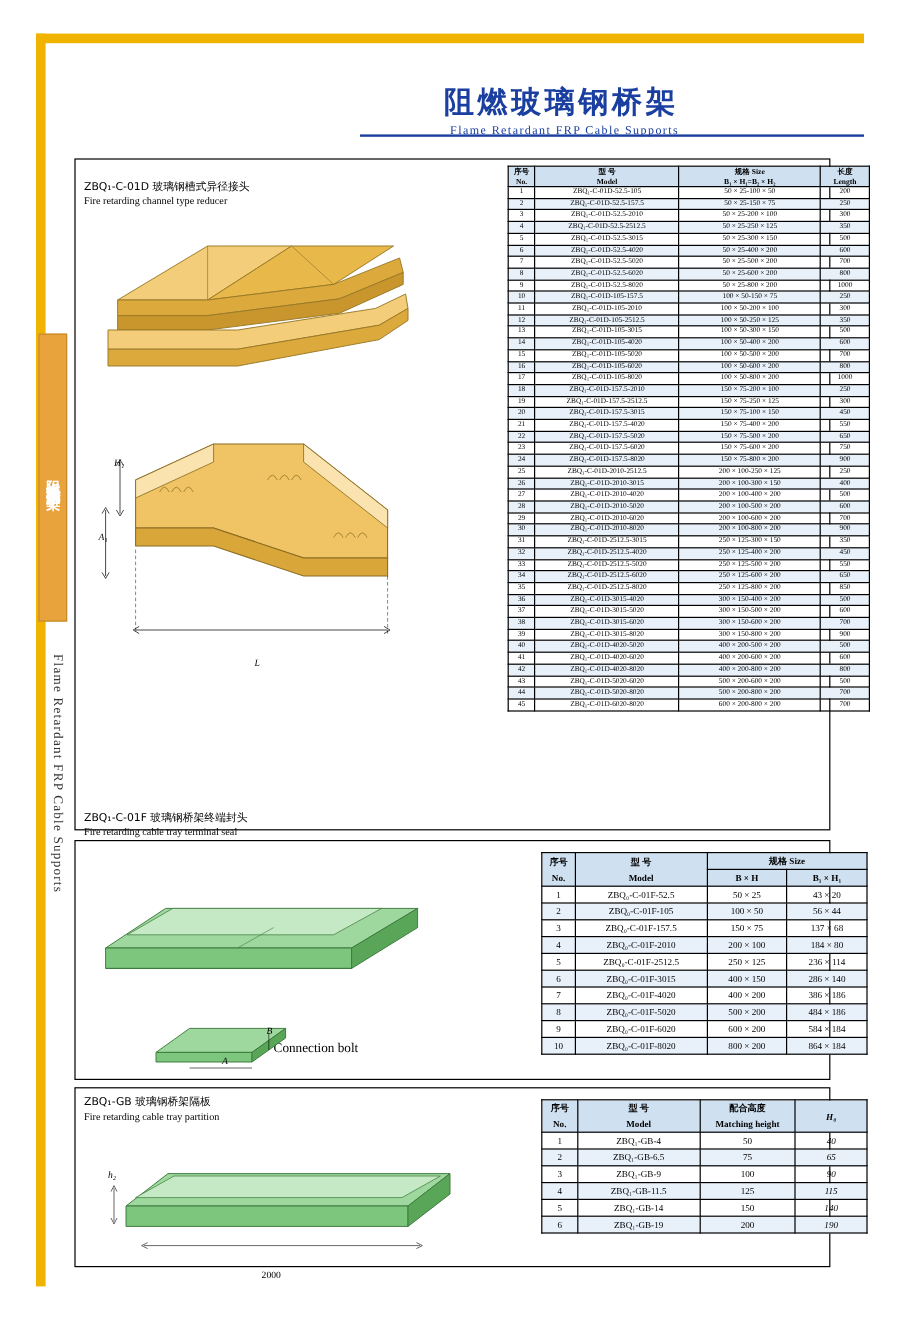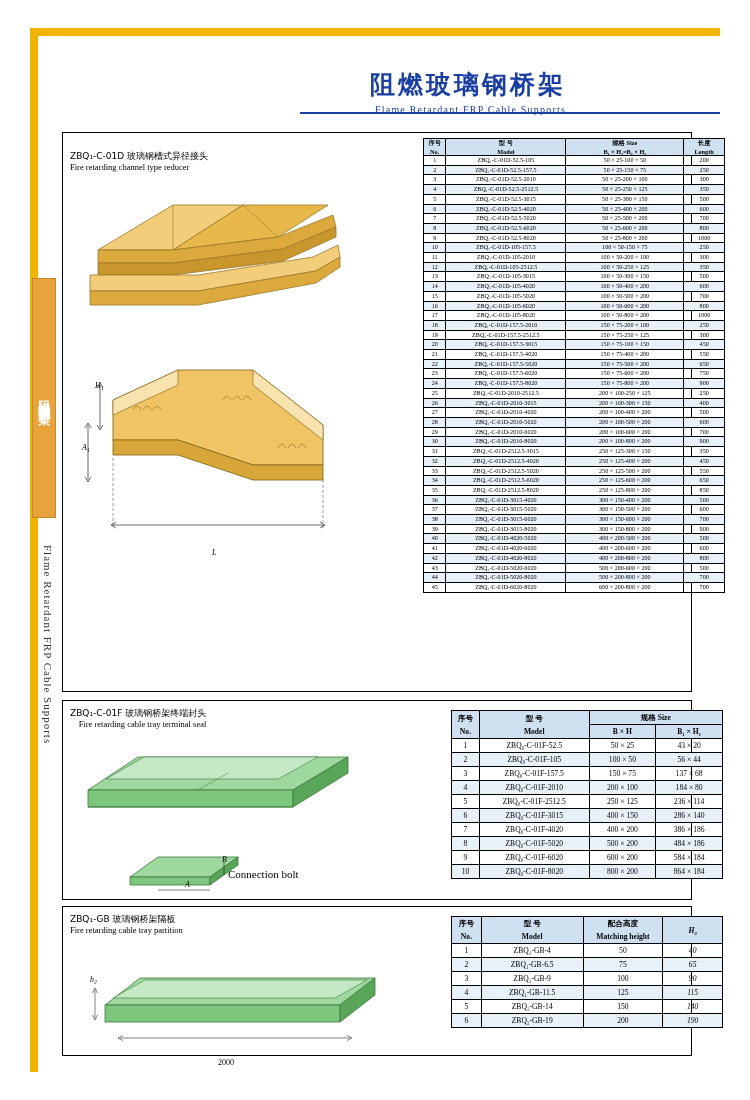--- a/index.html
+++ b/index.html
@@ -470,21 +470,21 @@
           <td class="c-no">45</td>
           <td class="c-model">ZBQ₁-C-01D-6020-8020</td>
           <td class="c-size">600 × 200-800 × 200</td>
           <td class="c-len">700</td>
         </tr>
       </tbody>
   </table>
 
   <div class="box" id="box2"></div>
 
-  <div class="cap" style="left:70px; top:707px;text-align:right;">
+  <div class="cap" style="left:70px; top:676px;">
     <div class="cn">ZBQ₁-C-01F 玻璃钢桥架终端封头</div>
     <div class="en">Fire retarding cable tray terminal seal</div>
   </div>
 
   <svg class="draw" style="left:78px; top:745px;" width="280" height="90">
     <polygon points="10,45 60,12 270,12 215,45" fill="#9fd89f" stroke="#3d7a3d" stroke-width="0.8"></polygon>
     <polygon points="10,45 215,45 215,62 10,62" fill="#7dc67d" stroke="#3d7a3d" stroke-width="0.8"></polygon>
     <polygon points="215,45 270,12 270,28 215,62" fill="#59a659" stroke="#3d7a3d" stroke-width="0.8"></polygon>
     <polygon points="28,34 66,12 240,12 200,34" fill="#c5e8c5" stroke="#3d7a3d" stroke-width="0.6"></polygon>
     <line x1="10" y1="62" x2="215" y2="62" stroke="#3d7a3d" stroke-width="0.8"></line>

